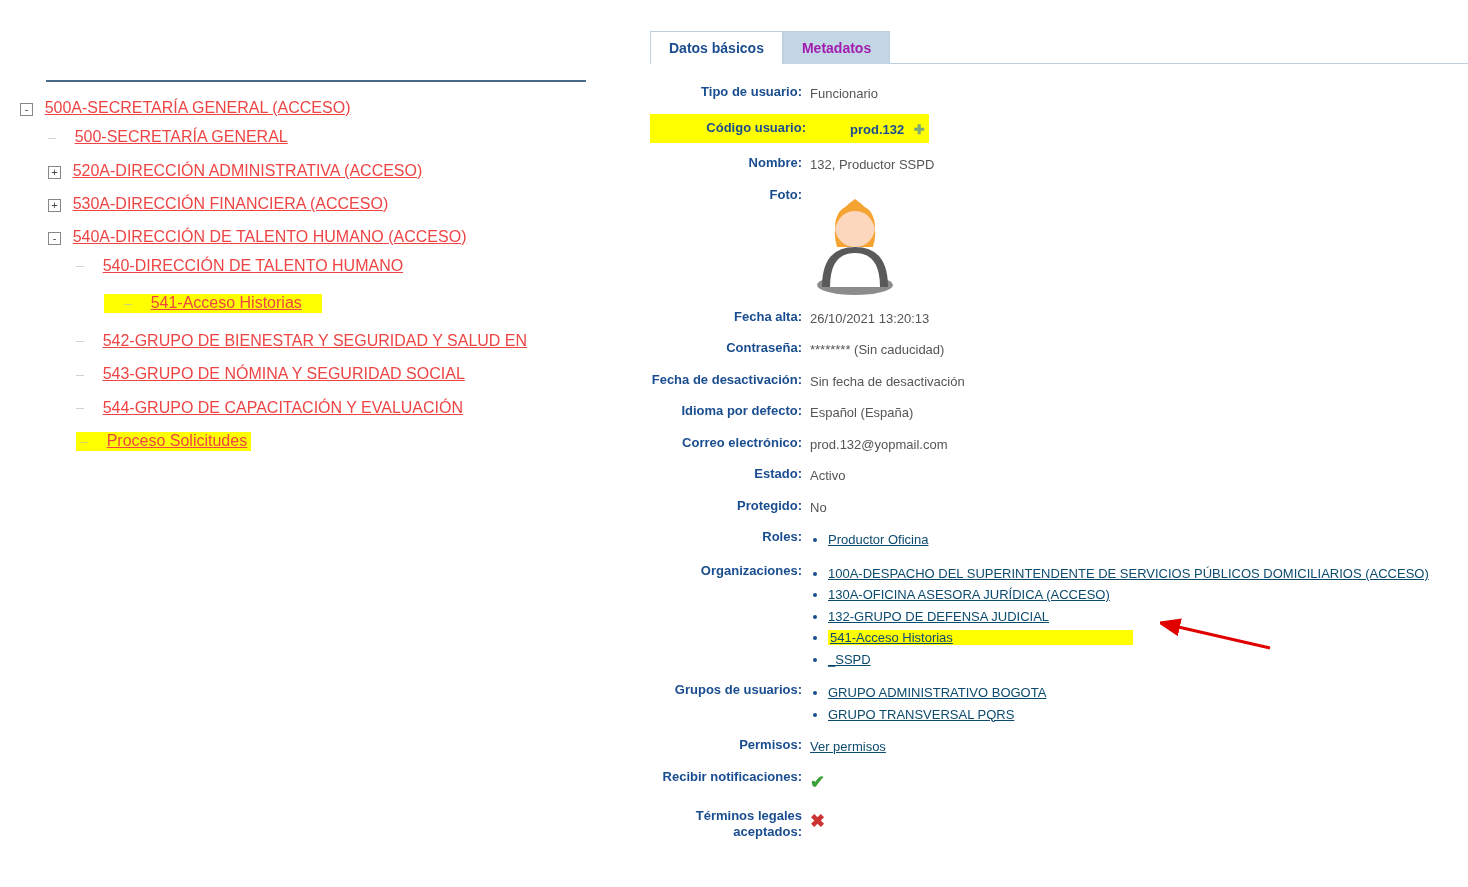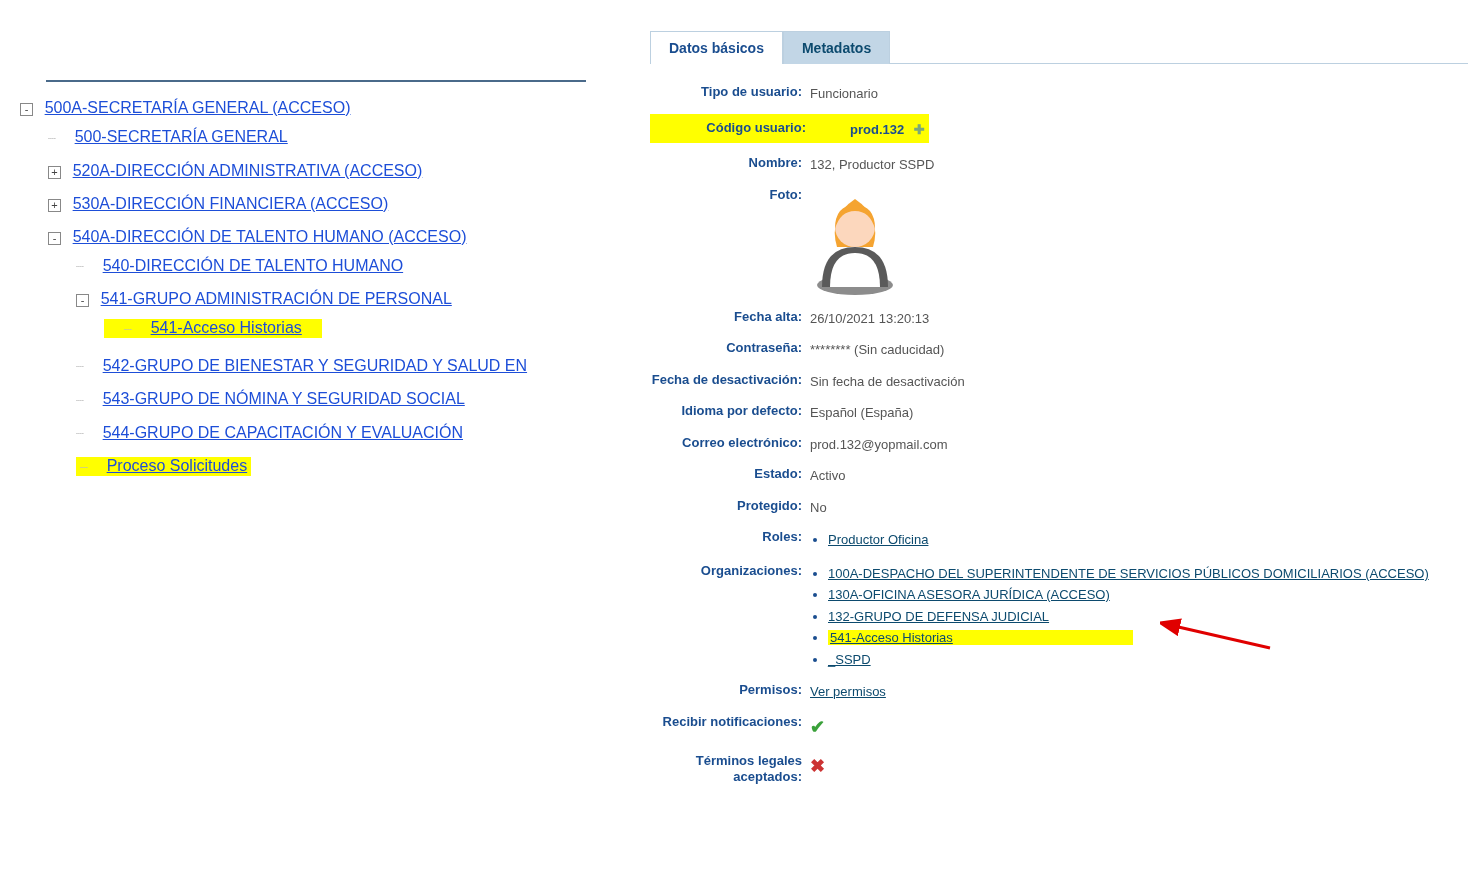--- a/index.html
+++ b/index.html
@@ -40,21 +40,21 @@
       user-select: none;
     }
     .no-exp {
       display: inline-block;
       width: 15px;
       margin-right: 8px;
       color: #bbb;
       vertical-align: middle;
     }
     .tree-link {
-      color: #1d4ed8;
+      color: #ef4444;
       text-decoration: underline;
       font-size: 16px;
       cursor: pointer;
     }
     .tree-item { white-space: nowrap; }
     .hl-yellow { background: #ffff00; }
 
     
     .tab-bar {
       display: flex;
@@ -63,21 +63,21 @@
       margin-bottom: 18px;
       align-items: center;
     }
     .tab {
       padding: 8px 18px;
       font-size: 14px;
       font-weight: bold;
       border: 1px solid #bcd0e0;
       border-bottom: none;
       background: #c2d6e6;
-      color: #0c4a6e;
+      color: #a21caf;
       cursor: pointer;
       position: relative;
       top: 1px;
     }
     .tab.active {
       background: #fff;
       color: #1a4d8f;
     }
 
     
@@ -170,24 +170,21 @@
           </span></li>
           <li class="node"><span class="tree-item">
             <span class="exp-box">-</span>
             <span class="tree-link">540A-DIRECCIÓN DE TALENTO HUMANO (ACCESO)</span>
           </span>
             <ul>
               <li class="node"><span class="tree-item">
                 <span class="no-exp">┈</span>
                 <span class="tree-link">540-DIRECCIÓN DE TALENTO HUMANO</span>
               </span></li>
-              <li class="node"><span class="tree-item">
-                <span class="exp-box">-</span>
-                <span class="tree-link">541-GRUPO ADMINISTRACIÓN DE PERSONAL</span>
-              </span>
+              <li class="node">
                 <ul>
                   <li class="node"><span class="tree-item hl-yellow" style="padding:2px 20px;">
                     <span class="no-exp">┈</span>
                     <span class="tree-link">541-Acceso Historias</span>
                   </span></li>
                 </ul>
               </li>
               <li class="node"><span class="tree-item">
                 <span class="no-exp">┈</span>
                 <span class="tree-link">542-GRUPO DE BIENESTAR Y SEGURIDAD Y SALUD EN</span>
@@ -311,20 +308,29 @@
             <defs>
                 <marker id="ah" markerWidth="10" markerHeight="10" refX="2" refY="3" orient="auto">
               <path d="M0,0 L0,6 L8,3 z" fill="#e00000"></path>
             </marker>
               </defs>
             <line x1="110" y1="34" x2="14" y2="12" stroke="#e00000" stroke-width="3" marker-end="url(#ah)"></line>
           </svg>
         </div>
       </div>
 
+      <div class="form-row">
+        <div class="form-label">Grupos de usuarios:</div>
+        <div class="form-value">
+            <ul>
+          <li><span class="vlink">GRUPO ADMINISTRATIVO BOGOTA</span></li>
+          <li><span class="vlink">GRUPO TRANSVERSAL PQRS</span></li>
+        </ul>
+          </div>
+      </div>
 
       <div class="form-row">
         <div class="form-label">Permisos:</div>
         <div class="form-value"><span class="vlink">Ver permisos</span></div>
       </div>
 
       <div class="form-row">
         <div class="form-label">Recibir notificaciones:</div>
         <div class="form-value"><span class="check">✔</span></div>
       </div>

